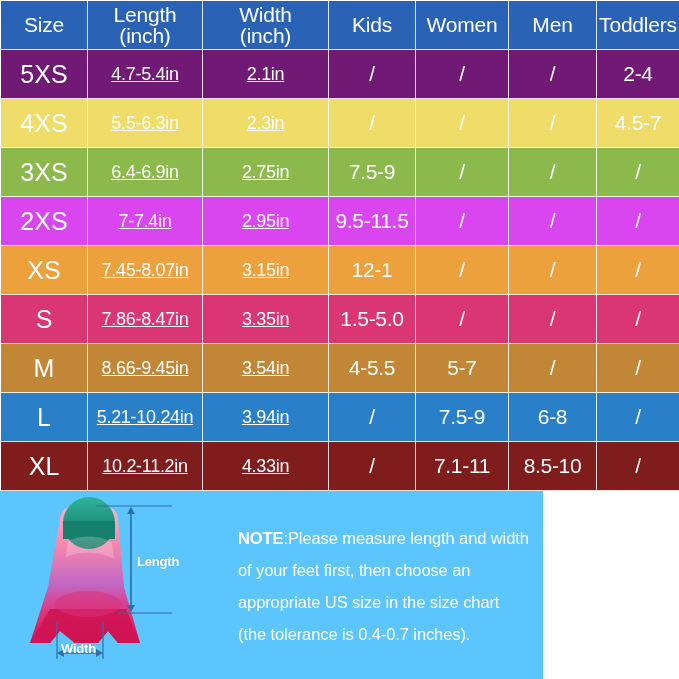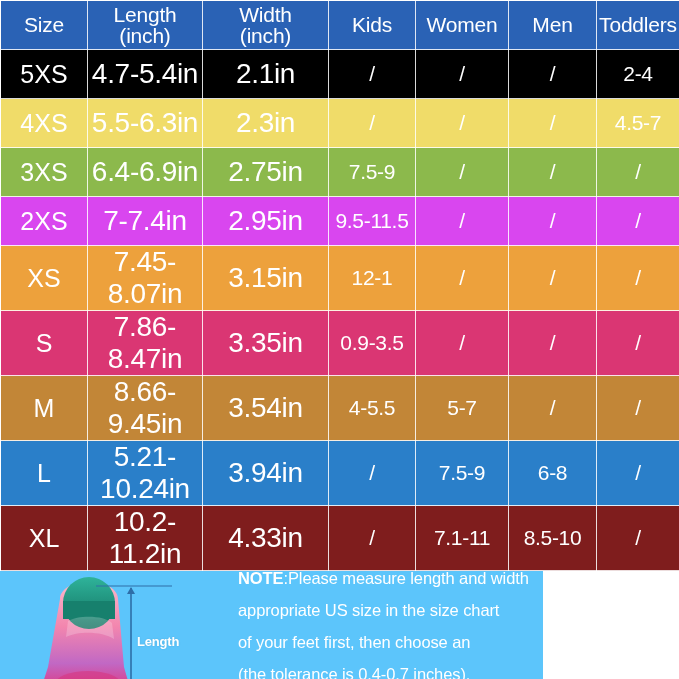--- a/index.html
+++ b/index.html
@@ -56,21 +56,21 @@
   thead th .hdr-sub {
     display: block;
     font-size: 21px;
     line-height: 1.02;
   }
 
   tbody tr { height: 49px; }
   tbody td { font-size: 21px; letter-spacing: -0.3px; }
   tbody td.size-cell { font-size: 25px; letter-spacing: 0px; }
   tbody td.len-cell,
-  tbody td.wid-cell { font-size: 28px; }
+  tbody td.wid-cell { font-size: 18px; text-decoration: underline; }
 
   
   .note-panel {
     flex: 1 1 auto;
     background: #5cc5fb;
     position: relative;
     display: flex;
     align-items: stretch;
     min-height: 0;
   }
@@ -141,21 +141,21 @@
         </th>
         <th>
           <span>Men</span>
         </th>
         <th>
           <span>Toddlers</span>
         </th>
       </tr>
     </thead>
     <tbody id="chart-body">
-        <tr style="background: #000000; padding-left: 36px;">
+        <tr style="background: #701a75; padding-left: 36px;">
           <td class="size-cell">5XS</td>
           <td class="len-cell">4.7-5.4in</td>
           <td class="wid-cell">2.1in</td>
           <td>/</td>
           <td>/</td>
           <td>/</td>
           <td>2-4</td>
         </tr>
         <tr style="background: rgb(240, 220, 105);">
           <td class="size-cell">4XS</td>
@@ -190,21 +190,21 @@
           <td class="wid-cell">3.15in</td>
           <td>12-1</td>
           <td>/</td>
           <td>/</td>
           <td>/</td>
         </tr>
         <tr style="background: rgb(218, 54, 115);">
           <td class="size-cell">S</td>
           <td class="len-cell">7.86-8.47in</td>
           <td class="wid-cell">3.35in</td>
-          <td>0.9-3.5</td>
+          <td>1.5-5.0</td>
           <td>/</td>
           <td>/</td>
           <td>/</td>
         </tr>
         <tr style="background: rgb(194, 134, 55);">
           <td class="size-cell">M</td>
           <td class="len-cell">8.66-9.45in</td>
           <td class="wid-cell">3.54in</td>
           <td>4-5.5</td>
           <td>5-7</td>
@@ -273,19 +273,19 @@
         <line x1="58" y1="162" x2="102" y2="162" stroke="#2e6ea8" stroke-width="1.6"></line>
         <path d="M57 162 l7 -4 v8 Z" fill="#2e6ea8"></path>
         <path d="M103 162 l-7 -4 v8 Z" fill="#2e6ea8"></path>
       </svg>
       <span class="meas-label meas-length">Length</span>
       <span class="meas-label meas-width">Width</span>
     </div>
 
     <div class="note-text">
       <div class="note-line"><span class="note-label">NOTE</span><span>:Please measure length and width</span></div>
+      <div class="note-line">of your feet first, then choose an</div>
       <div class="note-line">appropriate US size in the size chart</div>
-      <div class="note-line">of your feet first, then choose an</div>
       <div class="note-line">(the tolerance is 0.4-0.7 inches).</div>
     </div>
 
   </div>
 </div>
 
 </body></html>

